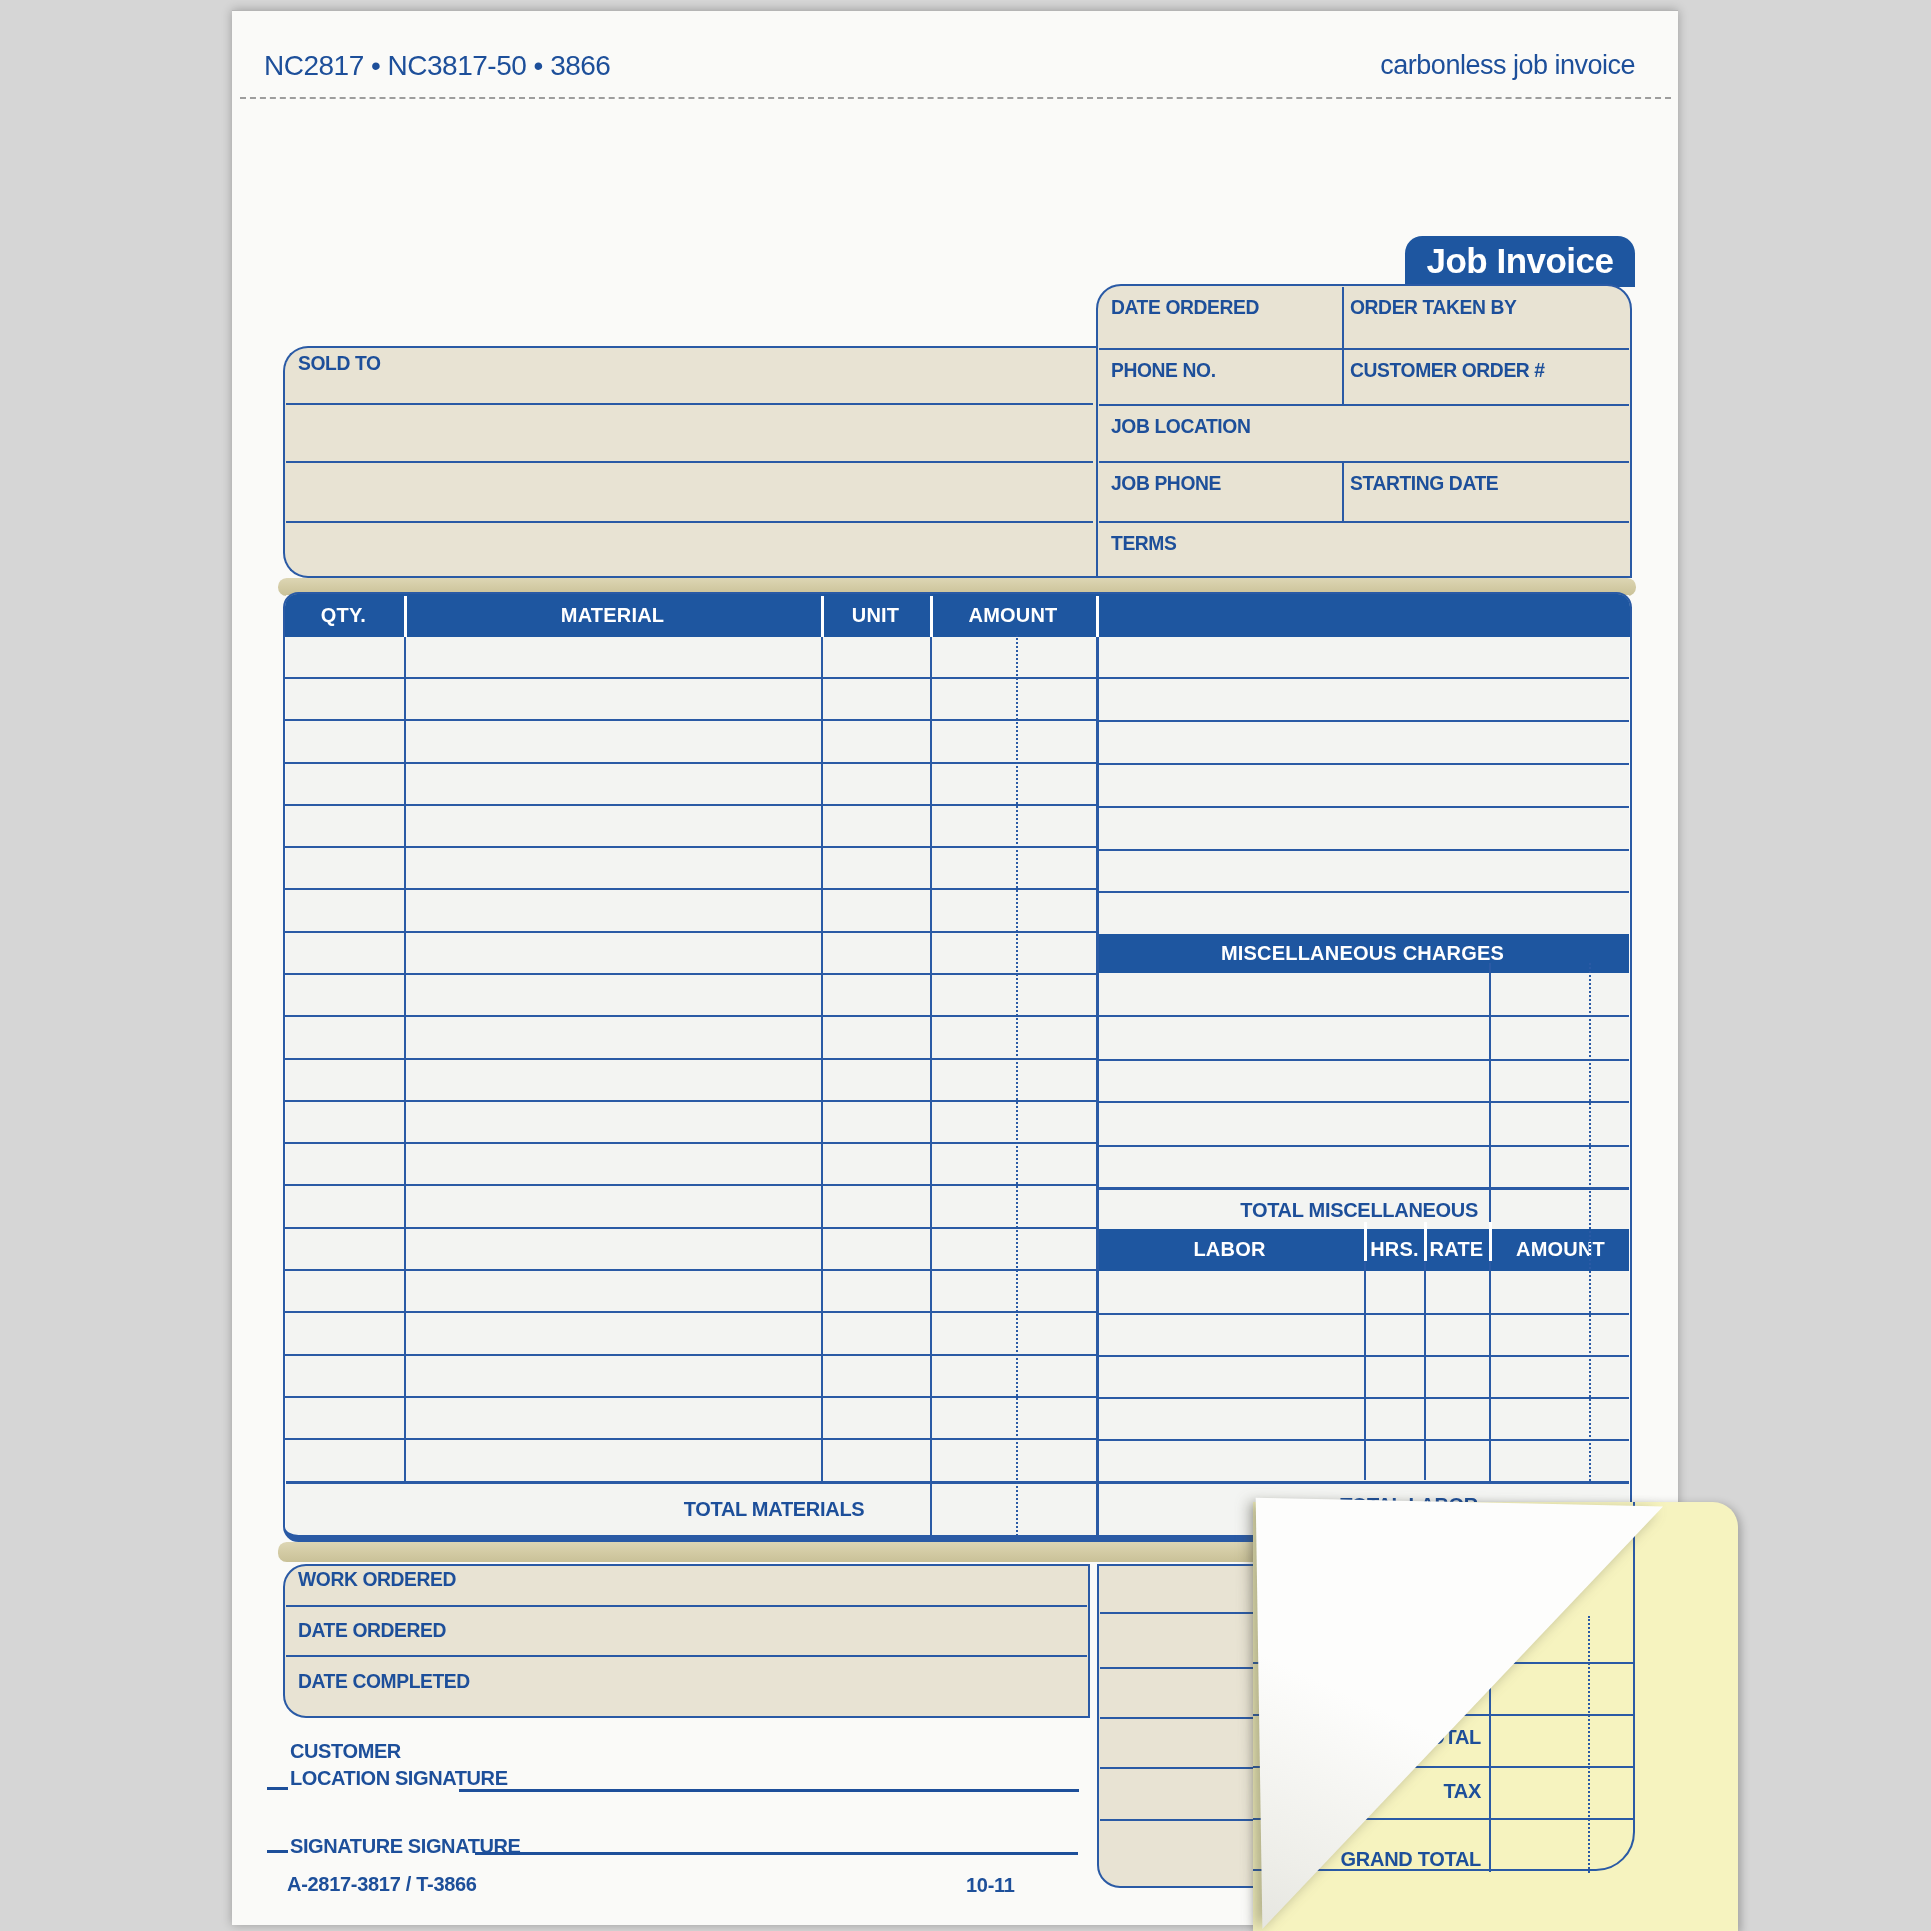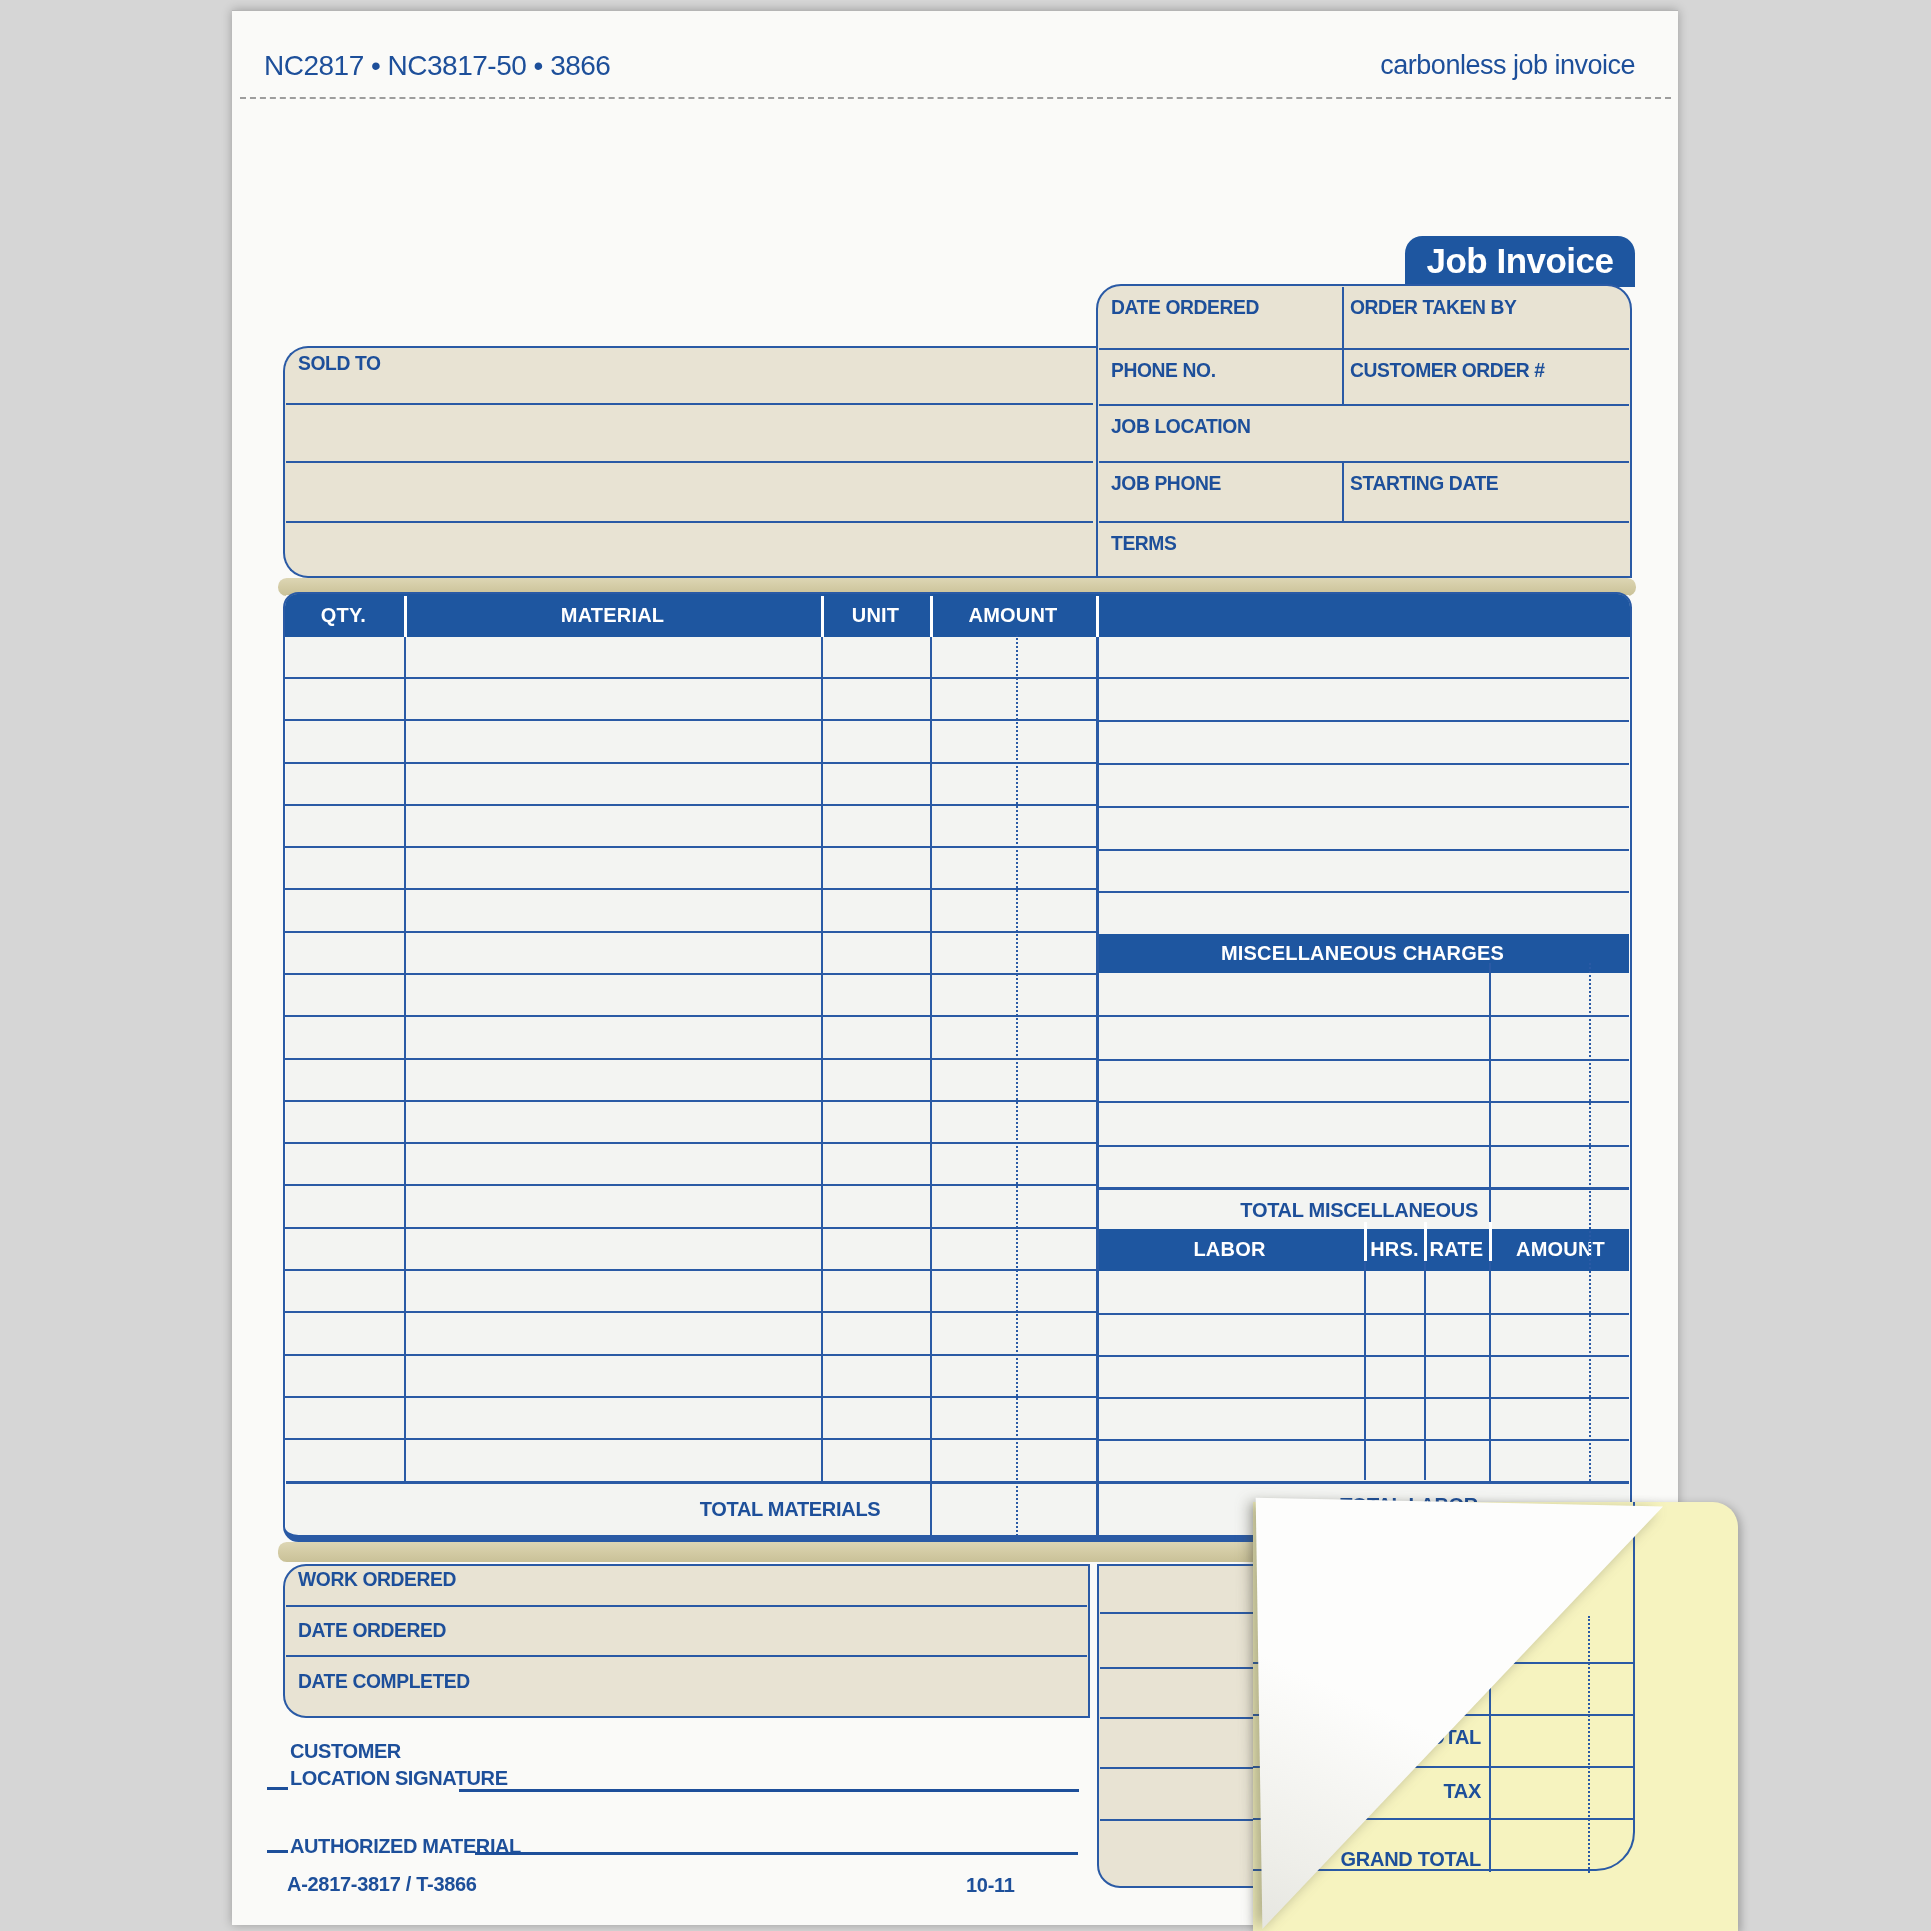--- a/index.html
+++ b/index.html
@@ -123,37 +123,37 @@
     <div class="abs" style="left:1132px;top:1218px;width:61px;height:42px;">
         <span class="bar-lbl">HRS.</span>
       </div>
     <div class="abs" style="left:1192px;top:1218px;width:65px;height:42px;">
         <span class="bar-lbl">RATE</span>
       </div>
     <div class="abs" style="left:1257px;top:1218px;width:143px;height:42px;">
         <span class="bar-lbl">AMOUNT</span>
       </div>
 
-    <div class="abs total-lbl" style="left:384px;top:1487px;width:348px;text-align:center;">TOTAL MATERIALS</div>
+    <div class="abs total-lbl" style="left:368px;top:1487px;width:348px;text-align:center;">TOTAL MATERIALS</div>
     <div class="abs total-lbl" style="left:1043px;top:1483px;width:203px;text-align:right;">TOTAL LABOR</div>
 
     <div class="abs band" style="left:46px;top:1531px;width:1358px;height:20px;"></div>
 
     <div class="abs tan-box" style="left:51px;top:1553px;width:807px;height:154px;border-radius:23px 0 0 23px;"></div>
     <div class="abs lbl" style="left:66px;top:1559px;">WORK ORDERED</div>
     <div class="abs lbl" style="left:66px;top:1610px;">DATE ORDERED</div>
     <div class="abs lbl" style="left:66px;top:1661px;">DATE COMPLETED</div>
 
     <div class="abs tan-box" style="left:865px;top:1553px;width:535px;height:324px;border-radius:0 0 23px 23px;"></div>
 
     <div class="abs lbl" style="left:58px;top:1730px;font-size:20px;">CUSTOMER</div>
     <div class="abs lbl" style="left:58px;top:1757px;font-size:20px;">LOCATION SIGNATURE</div>
     <div class="abs sig-line" style="left:227px;top:1778px;width:620px;"></div>
     <div class="abs sig-line" style="left:35px;top:1776px;width:21px;"></div>
-    <div class="abs lbl" style="left:58px;top:1825px;font-size:20px;">AUTHORIZED MATERIAL</div>
+    <div class="abs lbl" style="left:58px;top:1825px;font-size:20px;">SIGNATURE SIGNATURE</div>
     <div class="abs sig-line" style="left:243px;top:1841px;width:603px;"></div>
     <div class="abs sig-line" style="left:35px;top:1839px;width:21px;"></div>
 
     <div class="abs foot" style="left:55px;top:1862px;">A-2817-3817 / T-3866</div>
     <div class="abs foot" style="left:734px;top:1863px;width:116px;text-align:left;">10-11</div>
   <div class="abs hl" style="left: 51px; top: 666px; width: 813px; height: 1.9px;"></div>
       <div class="abs hl" style="left: 51px; top: 708px; width: 813px; height: 1.9px;"></div>
       <div class="abs hl" style="left: 51px; top: 751px; width: 813px; height: 1.9px;"></div>
       <div class="abs hl" style="left: 51px; top: 793px; width: 813px; height: 1.9px;"></div>
       <div class="abs hl" style="left: 51px; top: 835px; width: 813px; height: 1.9px;"></div>

